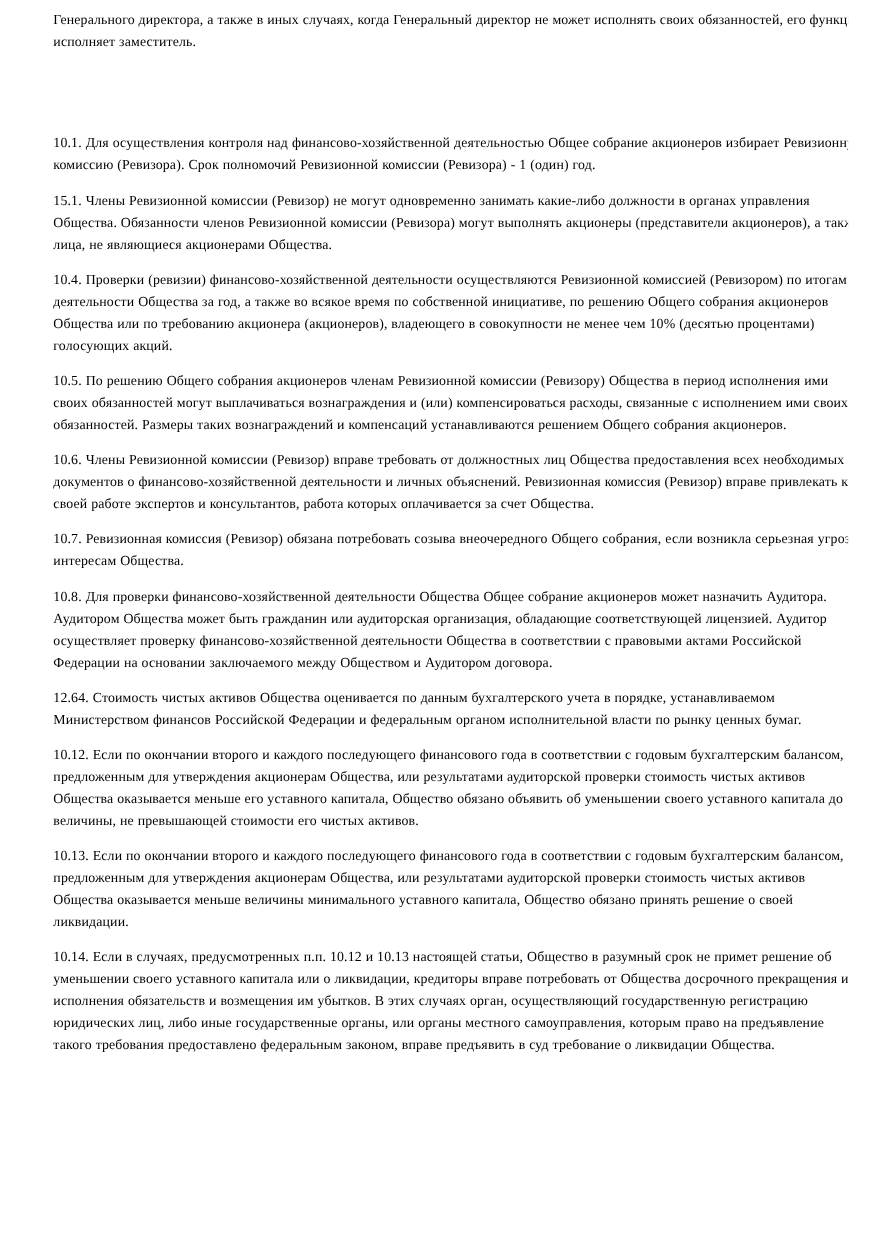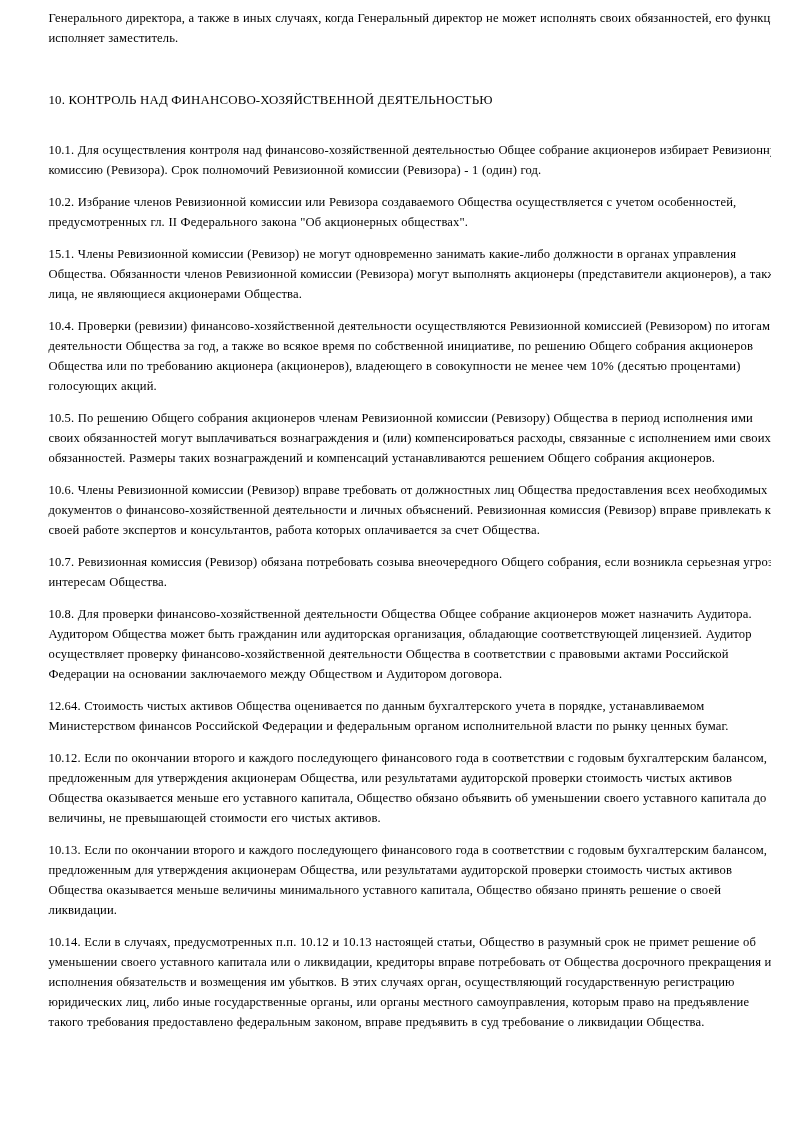--- a/index.html
+++ b/index.html
@@ -47,26 +47,24 @@
 </head>
 <body>
 
 <div class="page">
   <div class="doc-body">
 
     <p class="para">Генерального директора, а также в иных случаях, когда Генеральный директор не может исполнять своих обязанностей, его функции исполняет заместитель.</p>
 
     <div class="spacer-before-heading"></div>
 
-    <h2 class="heading">10. КОНТРОЛЬ НАД ФИНАНСОВО-ХОЗЯЙСТВЕННОЙ ДЕЯТЕЛЬНОСТЬЮ</h2>
 
     <div class="spacer-after-heading"></div>
 
     <p class="para">10.1. Для осуществления контроля над финансово-хозяйственной деятельностью Общее собрание акционеров избирает Ревизионную комиссию (Ревизора). Срок полномочий Ревизионной комиссии (Ревизора) - 1 (один) год.</p>
-    <p class="para">10.2. Избрание членов Ревизионной комиссии или Ревизора создаваемого Общества осуществляется с учетом особенностей, предусмотренных гл. II Федерального закона "Об акционерных обществах".</p>
     <p class="para">15.1. Члены Ревизионной комиссии (Ревизор) не могут одновременно занимать какие-либо должности в органах управления Общества. Обязанности членов Ревизионной комиссии (Ревизора) могут выполнять акционеры (представители акционеров), а также лица, не являющиеся акционерами Общества.</p>
     <p class="para">10.4. Проверки (ревизии) финансово-хозяйственной деятельности осуществляются Ревизионной комиссией (Ревизором) по итогам деятельности Общества за год, а также во всякое время по собственной инициативе, по решению Общего собрания акционеров Общества или по требованию акционера (акционеров), владеющего в совокупности не менее чем 10% (десятью процентами) голосующих акций.</p>
     <p class="para">10.5. По решению Общего собрания акционеров членам Ревизионной комиссии (Ревизору) Общества в период исполнения ими своих обязанностей могут выплачиваться вознаграждения и (или) компенсироваться расходы, связанные с исполнением ими своих обязанностей. Размеры таких вознаграждений и компенсаций устанавливаются решением Общего собрания акционеров.</p>
     <p class="para">10.6. Члены Ревизионной комиссии (Ревизор) вправе требовать от должностных лиц Общества предоставления всех необходимых документов о финансово-хозяйственной деятельности и личных объяснений. Ревизионная комиссия (Ревизор) вправе привлекать к своей работе экспертов и консультантов, работа которых оплачивается за счет Общества.</p>
     <p class="para">10.7. Ревизионная комиссия (Ревизор) обязана потребовать созыва внеочередного Общего собрания, если возникла серьезная угроза интересам Общества.</p>
     <p class="para">10.8. Для проверки финансово-хозяйственной деятельности Общества Общее собрание акционеров может назначить Аудитора. Аудитором Общества может быть гражданин или аудиторская организация, обладающие соответствующей лицензией. Аудитор осуществляет проверку финансово-хозяйственной деятельности Общества в соответствии с правовыми актами Российской Федерации на основании заключаемого между Обществом и Аудитором договора.</p>
     <p class="para">12.64. Стоимость чистых активов Общества оценивается по данным бухгалтерского учета в порядке, устанавливаемом Министерством финансов Российской Федерации и федеральным органом исполнительной власти по рынку ценных бумаг.</p>
     <p class="para">10.12. Если по окончании второго и каждого последующего финансового года в соответствии с годовым бухгалтерским балансом, предложенным для утверждения акционерам Общества, или результатами аудиторской проверки стоимость чистых активов Общества оказывается меньше его уставного капитала, Общество обязано объявить об уменьшении своего уставного капитала до величины, не превышающей стоимости его чистых активов.</p>
     <p class="para">10.13. Если по окончании второго и каждого последующего финансового года в соответствии с годовым бухгалтерским балансом, предложенным для утверждения акционерам Общества, или результатами аудиторской проверки стоимость чистых активов Общества оказывается меньше величины минимального уставного капитала, Общество обязано принять решение о своей ликвидации.</p>
     <p class="para">10.14. Если в случаях, предусмотренных п.п. 10.12 и 10.13 настоящей статьи, Общество в разумный срок не примет решение об уменьшении своего уставного капитала или о ликвидации, кредиторы вправе потребовать от Общества досрочного прекращения или исполнения обязательств и возмещения им убытков. В этих случаях орган, осуществляющий государственную регистрацию юридических лиц, либо иные государственные органы, или органы местного самоуправления, которым право на предъявление такого требования предоставлено федеральным законом, вправе предъявить в суд требование о ликвидации Общества.</p>

